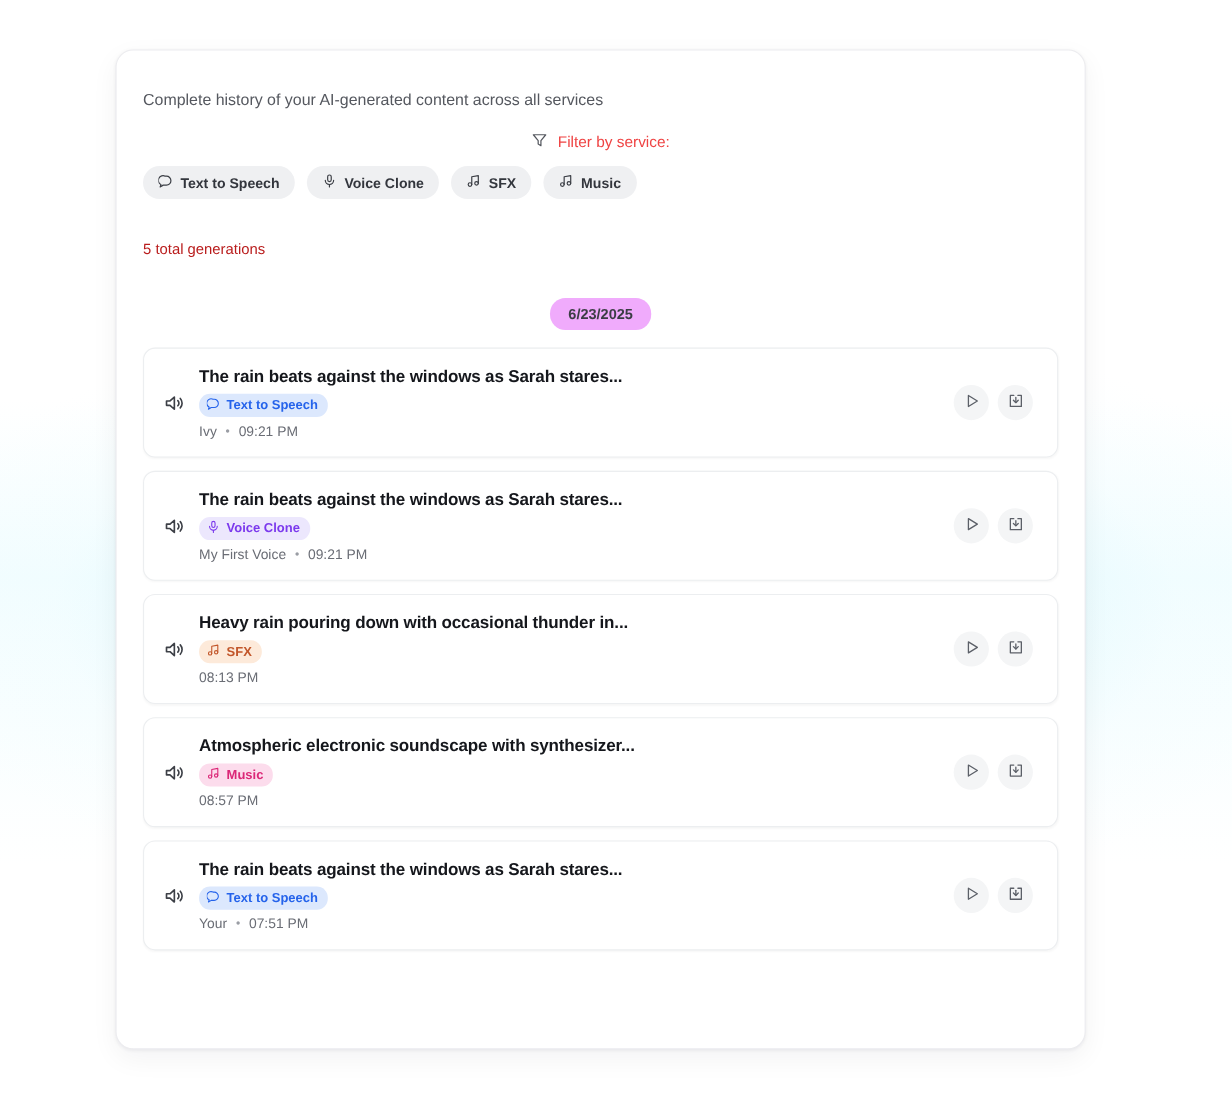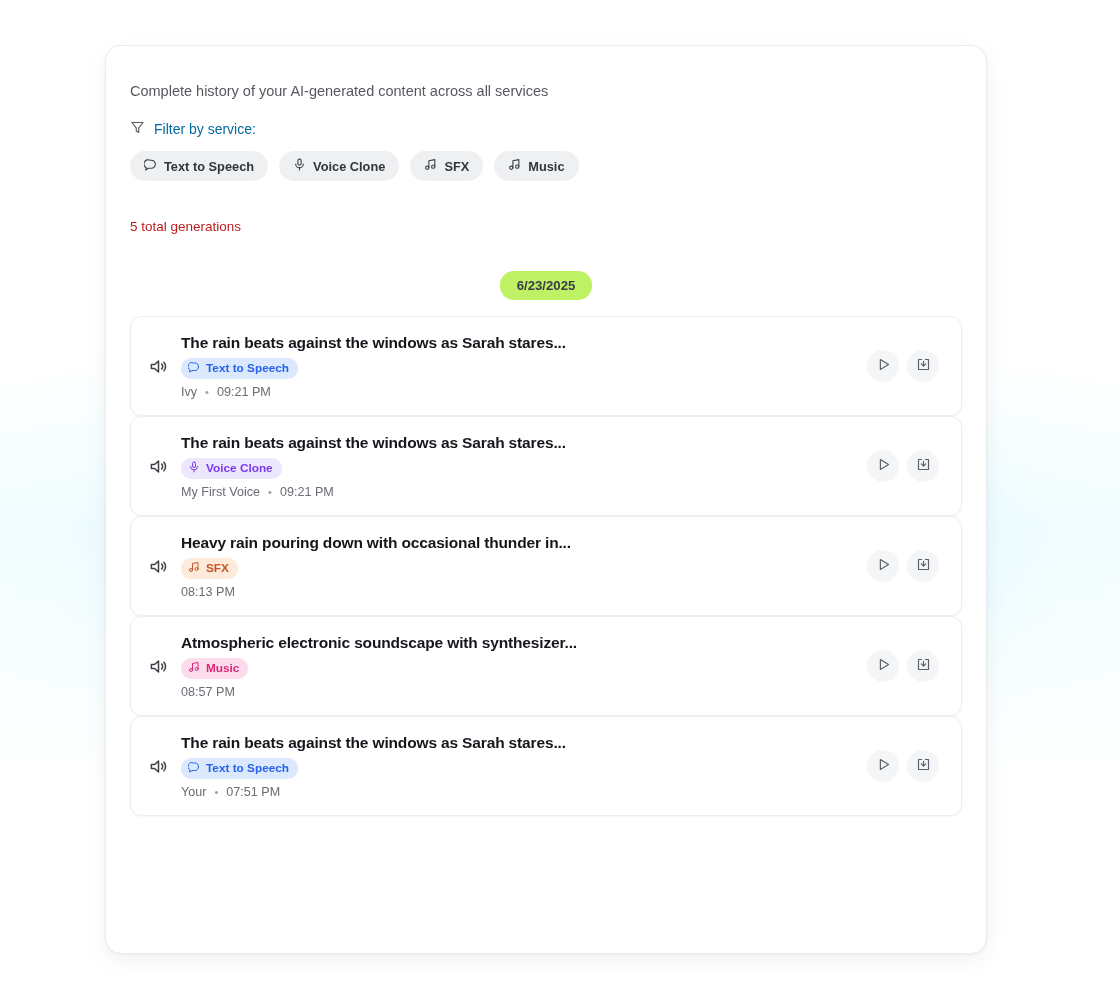--- a/index.html
+++ b/index.html
@@ -51,45 +51,45 @@
     font-family: "Liberation Sans", sans-serif;
     font-size: 14.5px; color: #21242a;
     background: transparent;
   }
   .search-input::placeholder { color: #a0a3ac; }
 
   
   .filter-label-row {
     display: flex; align-items: center; gap: 9px;
     margin-top: 21px;
-    font-size: 14px; color: #0369a1;
+    font-size: 14px; color: #ef4444; justify-content: center;
   }
   .chips { display: flex; gap: 11px; margin-top: 13px; }
   .chip {
     display: inline-flex; align-items: center; gap: 7px;
     height: 30px; padding: 0 14px;
     background: #eff0f2;
     border: none; border-radius: 15px;
     font-family: "Liberation Sans", sans-serif;
     font-size: 12.8px; font-weight: bold; color: #33363d;
     cursor: pointer;
   }
   .total-line { margin-top: 38px; font-size: 13.5px; color: #b91c1c; }
 
   
   .date-row { display: flex; justify-content: center; margin-top: 37px; }
   .date-badge {
-    background: #bef264;
+    background: #f0abfc;
     border-radius: 14px;
     padding: 7px 17px;
     font-size: 13.2px; font-weight: bold; color: #3a3d44;
   }
 
   
-  .cards { margin-top: 16px; display: flex; flex-direction: column; gap: 0; }
+  .cards { margin-top: 16px; display: flex; flex-direction: column; gap: 12px; }
   .card {
     position: relative;
     height: 100px;
     background: #ffffff;
     border: 1px solid #eceef0;
     border-radius: 11px;
     box-shadow: 0 1px 2px rgba(16,24,40,0.035);
     display: flex; align-items: center;
     padding: 0 22px 0 18px;
   }

